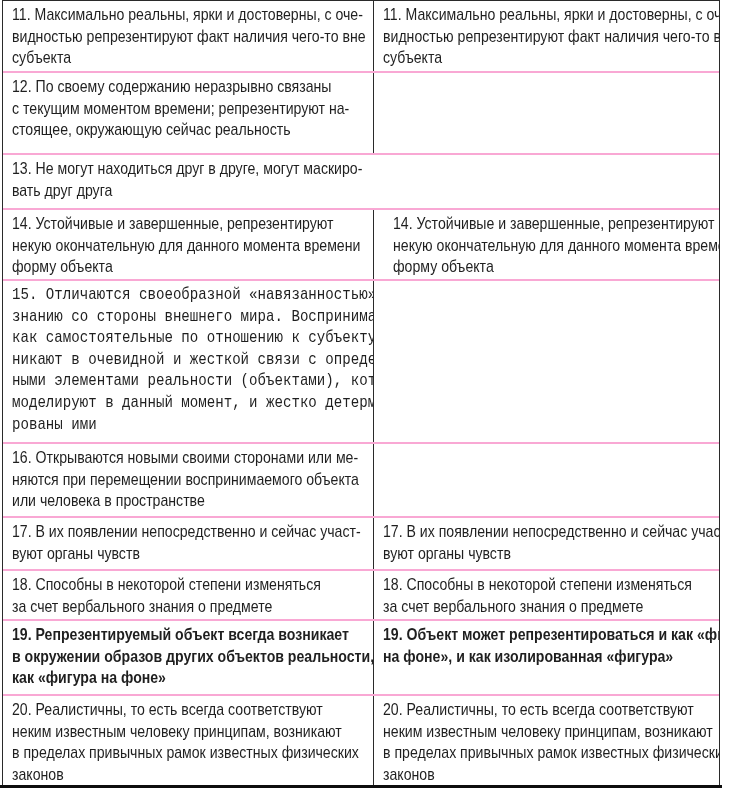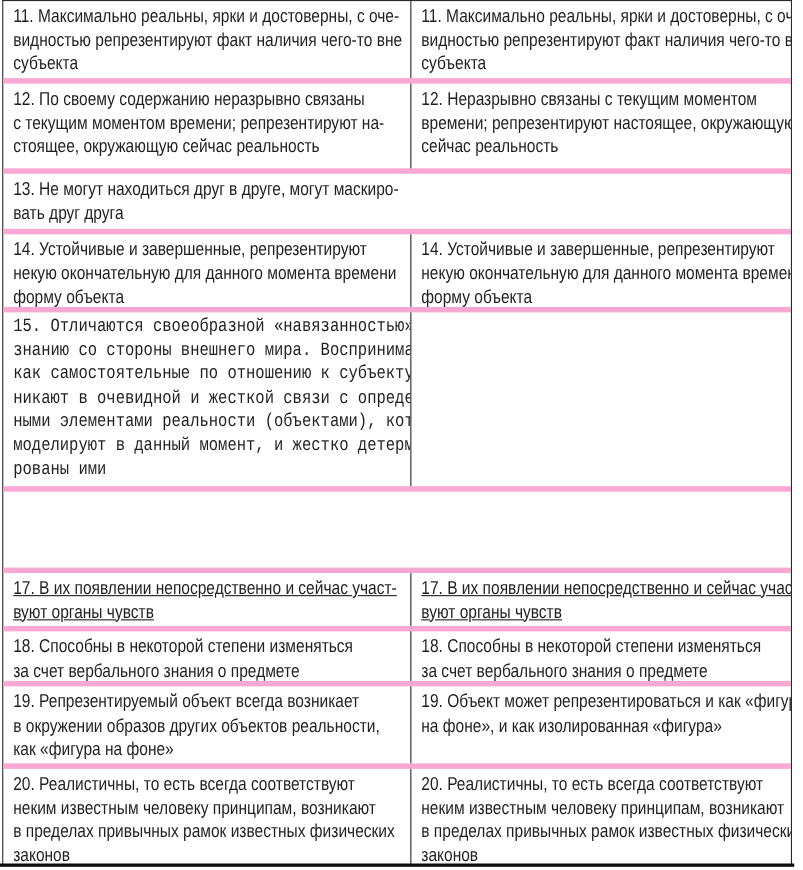--- a/index.html
+++ b/index.html
@@ -23,21 +23,21 @@
     box-sizing: border-box;
     border-top: 1px solid #2a2a2a;
     border-left: 1px solid #2a2a2a;
     border-right: 1px solid #2a2a2a;
   }
 
   .tr {
     display: flex;
     box-sizing: border-box;
   }
-  .tr + .tr { border-top: 5px solid #f9a8d4; }
+  .tr + .tr { border-top: 2px solid #f9a8d4; }
 
   .td {
     box-sizing: border-box;
     overflow: hidden;
     padding: 3px 6px 0 9px;
   }
   .td.left  { width: 371px; border-right: 1px solid #2a2a2a; }
   .td.right { flex: 1; }
 
   .txt {
@@ -76,35 +76,30 @@
 субъекта</div>
     </div>
   </div>
 
   <div class="tr" style="height: 82px;">
     <div class="td left">
       <div class="txt">12. По своему содержанию неразрывно связаны
 с текущим моментом времени; репрезентируют на-
 стоящее, окружающую сейчас реальность</div>
     </div>
-    <div class="td right">
-      <div class="txt">12. Неразрывно связаны с текущим моментом
-времени; репрезентируют настоящее, окружающую
-сейчас реальность</div>
-    </div>
   </div>
 
   <div class="tr" style="height: 55px;">
     <div class="td right">
       <div class="txt">13. Не могут находиться друг в друге, могут маскиро-
 вать друг друга</div>
     </div>
   </div>
 
-  <div class="tr" style="height: 71px;">
+  <div class="tr" style="height: 71px; gap: 10px;">
     <div class="td left">
       <div class="txt">14. Устойчивые и завершенные, репрезентируют
 некую окончательную для данного момента времени
 форму объекта</div>
     </div>
     <div class="td right">
       <div class="txt">14. Устойчивые и завершенные, репрезентируют
 некую окончательную для данного момента времени
 форму объекта</div>
     </div>
@@ -116,23 +111,28 @@
 знанию со стороны внешнего мира. Воспринимаются
 как самостоятельные по отношению к субъекту. Воз-
 никают в очевидной и жесткой связи с определен-
 ными элементами реальности (объектами), которые
 моделируют в данный момент, и жестко детермини-
 рованы ими</div>
     </div>
   </div>
 
   <div class="tr" style="height: 74px;">
+    <div class="td left">
+      <div class="txt">16. Открываются новыми своими сторонами или ме-
+няются при перемещении воспринимаемого объекта
+или человека в пространстве</div>
+    </div>
   </div>
 
-  <div class="tr" style="height: 53px; text-decoration: underline;">
+  <div class="tr" style="height: 53px;">
     <div class="td left">
       <div class="txt">17. В их появлении непосредственно и сейчас участ-
 вуют органы чувств</div>
     </div>
     <div class="td right">
       <div class="txt">17. В их появлении непосредственно и сейчас участ-
 вуют органы чувств</div>
     </div>
   </div>
 
@@ -140,21 +140,21 @@
     <div class="td left">
       <div class="txt">18. Способны в некоторой степени изменяться
 за счет вербального знания о предмете</div>
     </div>
     <div class="td right">
       <div class="txt">18. Способны в некоторой степени изменяться
 за счет вербального знания о предмете</div>
     </div>
   </div>
 
-  <div class="tr" style="height: 75px;">
+  <div class="tr" style="height: 75px; font-weight: bold;">
     <div class="td left">
       <div class="txt">19. Репрезентируемый объект всегда возникает
 в окружении образов других объектов реальности,
 как «фигура на фоне»</div>
     </div>
     <div class="td right">
       <div class="txt">19. Объект может репрезентироваться и как «фигура
 на фоне», и как изолированная «фигура»</div>
     </div>
   </div>

